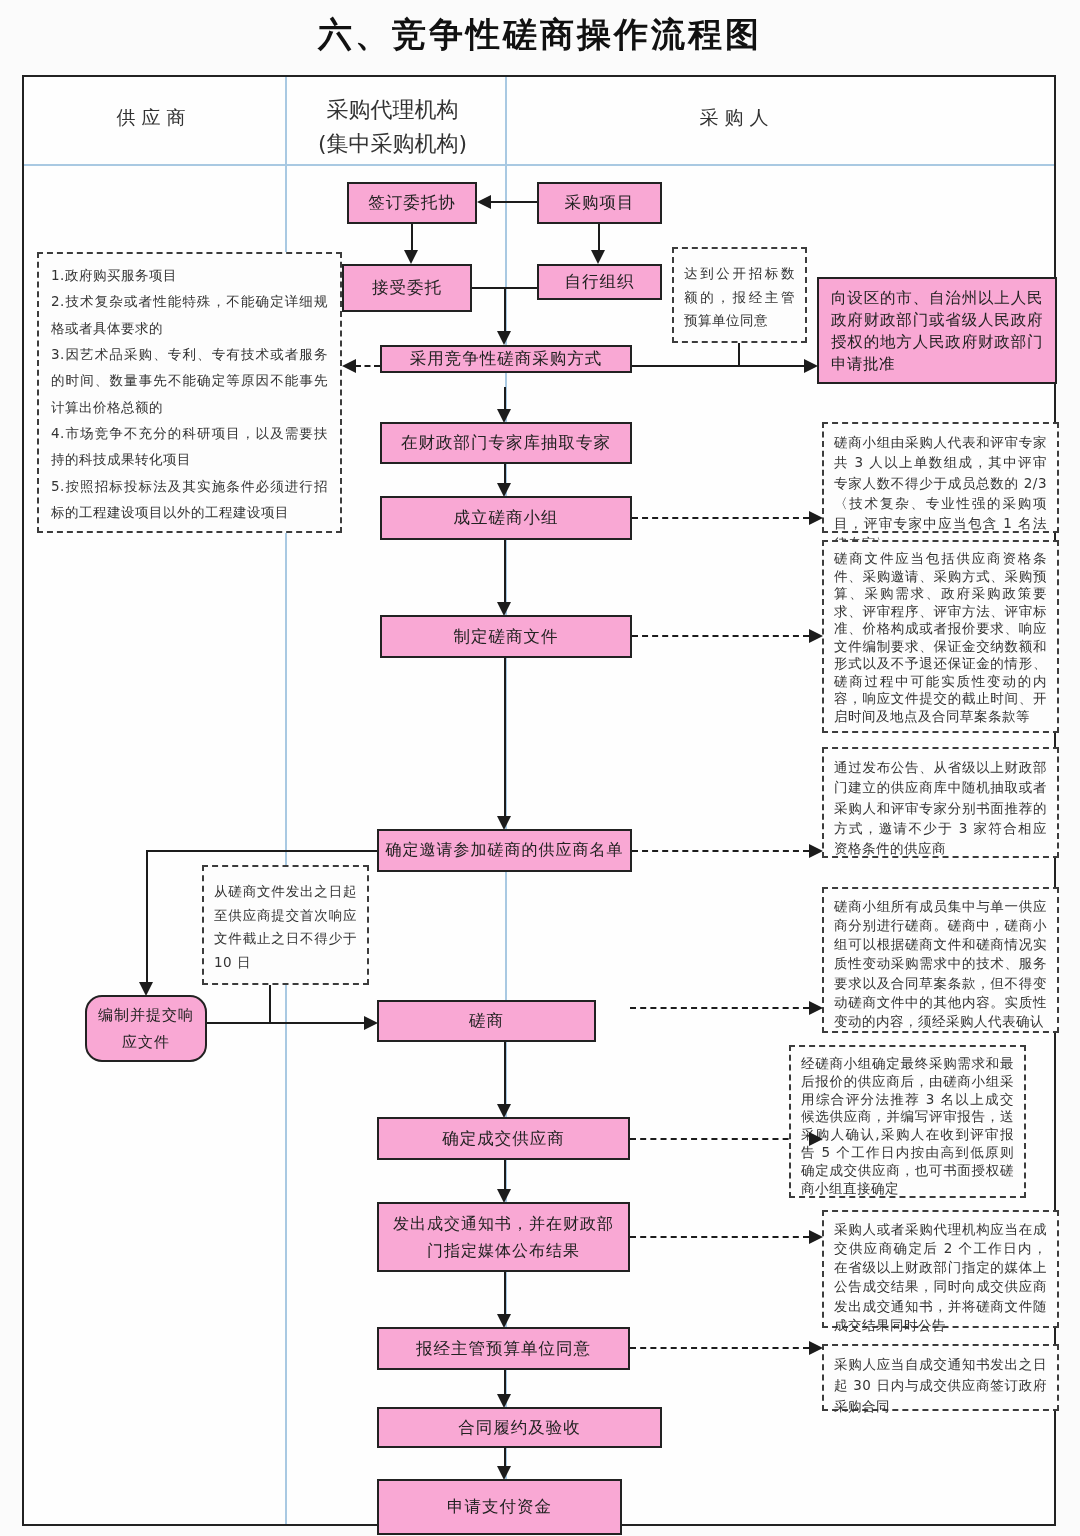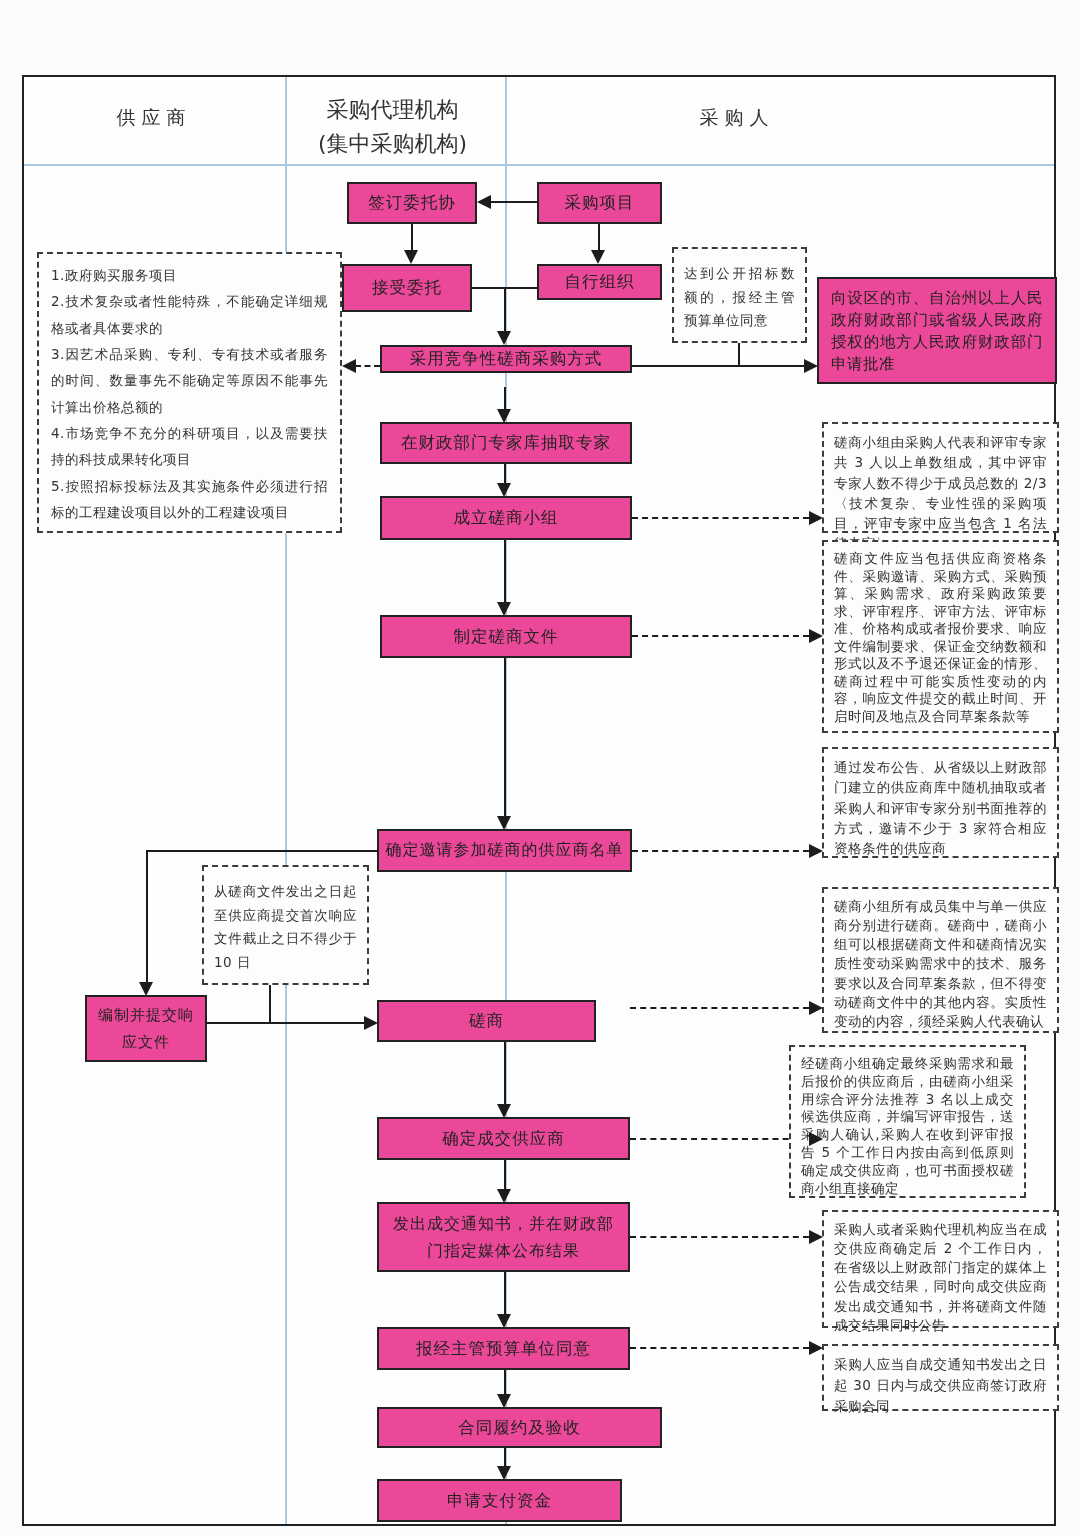--- a/index.html
+++ b/index.html
@@ -19,21 +19,21 @@
     position:absolute;left:22px;top:75px;width:1034px;height:1451px;
     border:2.5px solid #222;background:#fefefe;box-sizing:border-box;
   }
   .frame *{box-sizing:border-box;}
   .blue-v{position:absolute;top:0;bottom:0;width:0;border-left:2px solid #a9c9e2;}
   .blue-h{position:absolute;left:0;right:0;height:0;border-top:2px solid #a9c9e2;}
   .colhead{
     position:absolute;text-align:center;font-size:19px;color:#333;
   }
   .box{
-    position:absolute;border:2px solid #222;background:#ec4899;
+    position:absolute;border:2px solid #222;background:#f9a8d4;
     display:flex;align-items:center;justify-content:center;
     text-align:center;font-size:16.5px;color:#222;letter-spacing:1px;
     line-height:1.4;white-space:nowrap;z-index:3;
   }
   .box.wrap{white-space:normal;padding:4px 10px;}
   .box.lefttext{
     white-space:normal;text-align:justify;font-size:15.5px;
     line-height:1.42;padding:8px 12px;letter-spacing:0.5px;
     justify-content:flex-start;
   }
@@ -51,20 +51,21 @@
   .ah{position:absolute;width:0;height:0;z-index:2;}
   .ah-down{border-left:7px solid transparent;border-right:7px solid transparent;border-top:14px solid #1c1c1c;}
   .ah-right{border-top:7px solid transparent;border-bottom:7px solid transparent;border-left:14px solid #1c1c1c;}
   .ah-left{border-top:7px solid transparent;border-bottom:7px solid transparent;border-right:14px solid #1c1c1c;}
 </style>
 </head>
 <body>
 
 <div class="page">
 
+  <div class="title">六、竞争性磋商操作流程图</div>
 
   <div class="frame">
 
     <div class="blue-v" style="left:261px;"></div>
     <div class="blue-v" style="left:481px;"></div>
     <div class="blue-h" style="top:87px;"></div>
 
     <div class="colhead" style="left:30px;top:28px;width:200px;letter-spacing:6px;">供应商</div>
     <div class="colhead" style="left:256px;top:16px;width:225px;line-height:1.55;font-size:22px;">
       <div>采购代理机构</div>
@@ -79,23 +80,23 @@
     <div class="box" style="left:356px;top:268px;width:252px;height:28px;">采用竞争性磋商采购方式</div>
     <div class="box" style="left:356px;top:345px;width:252px;height:42px;">在财政部门专家库抽取专家</div>
     <div class="box" style="left:356px;top:419px;width:252px;height:44px;">成立磋商小组</div>
     <div class="box" style="left:356px;top:538px;width:252px;height:43px;">制定磋商文件</div>
     <div class="box" style="left:353px;top:752px;width:255px;height:43px;font-size:16px;">确定邀请参加磋商的供应商名单</div>
     <div class="box" style="left:353px;top:923px;width:219px;height:42px;">磋商</div>
     <div class="box" style="left:353px;top:1040px;width:253px;height:43px;">确定成交供应商</div>
     <div class="box wrap" style="left:353px;top:1125px;width:253px;height:70px;font-size:16px;line-height:1.7;">发出成交通知书，并在财政部门指定媒体公布结果</div>
     <div class="box" style="left:353px;top:1250px;width:253px;height:43px;">报经主管预算单位同意</div>
     <div class="box" style="left:353px;top:1330px;width:285px;height:41px;">合同履约及验收</div>
-    <div class="box" style="left:353px;top:1402px;width:245px;height:43px;">申请支付资金</div>
+    <div class="box" style="left:353px;top:1402px;width:245px;height:56px;">申请支付资金</div>
 
-    <div class="box wrap" style="left:61px;top:918px;width:122px;height:67px;font-size:15px;line-height:1.8;">编制并提交响应文件</div>
+    <div class="box wrap" style="left:61px;top:918px;width:122px;height:67px;font-size:15px;line-height:1.8;border-radius:17px;">编制并提交响应文件</div>
 
     <div class="box lefttext" style="left:793px;top:200px;width:240px;height:107px;">向设区的市、自治州以上人民政府财政部门或省级人民政府授权的地方人民政府财政部门申请批准</div>
 
     <div class="note list" style="left:13px;top:175px;width:305px;height:281px;">
       <p>1.政府购买服务项目</p>
       <p>2.技术复杂或者性能特殊，不能确定详细规格或者具体要求的</p>
       <p>3.因艺术品采购、专利、专有技术或者服务的时间、数量事先不能确定等原因不能事先计算出价格总额的</p>
       <p>4.市场竞争不充分的科研项目，以及需要扶持的科技成果转化项目</p>
       <p>5.按照招标投标法及其实施条件必须进行招标的工程建设项目以外的工程建设项目</p>
     </div>

